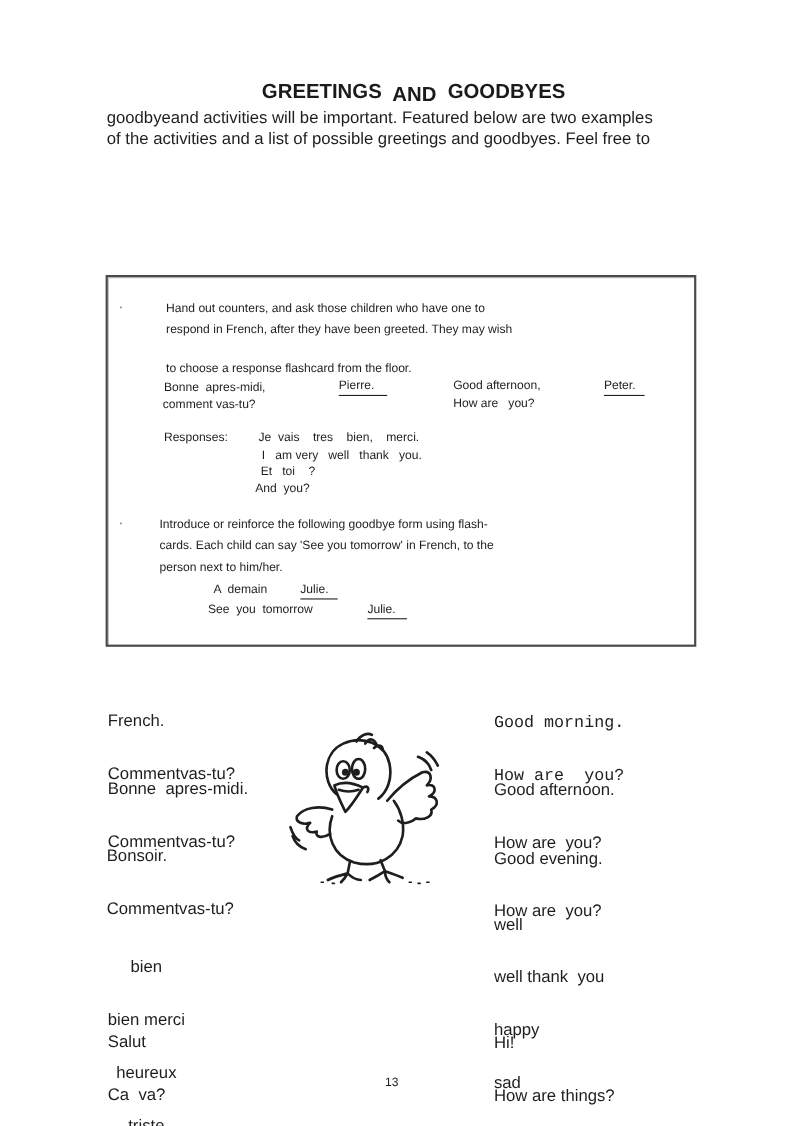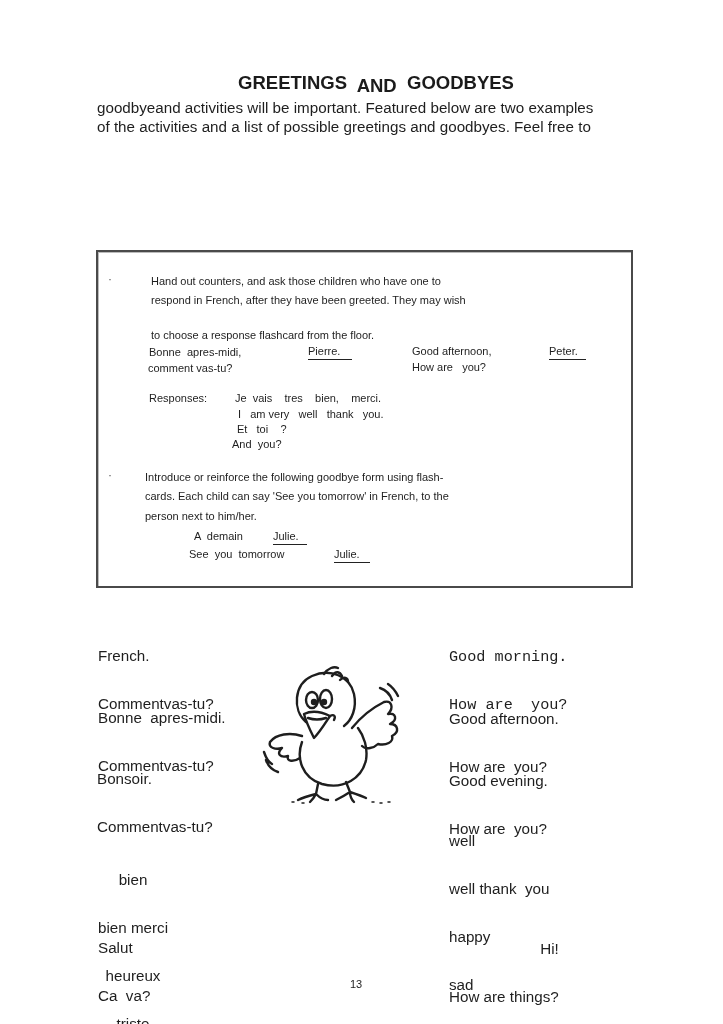--- a/index.html
+++ b/index.html
@@ -108,21 +108,21 @@
   <div>Good evening.</div>
   <div>How are  you?</div>
 </div>
 <div class="abs list" style="left:449px; top:801px;">
   <div>well</div>
   <div>well thank  you</div>
   <div>happy</div>
   <div>sad</div>
   
 </div>
-<div class="abs list" style="left:449px; top:909px;text-align:right;">
+<div class="abs list" style="left:449px; top:909px;">
   <div>Hi!</div>
   <div>How are things?</div>
 </div>
 
 <svg class="chick" width="150" height="145" viewBox="0 0 150 145" fill="none" stroke="#1e1e1e" stroke-width="2.4" stroke-linecap="round" stroke-linejoin="round">
 
   <path d="M44 60 C30 48 32 22 50 14 C68 6 88 14 92 32 C95 46 90 58 82 64"></path>
 
   <path d="M62 12 C66 6 72 4 76 6 M70 14 C74 8 78 10 80 14 M78 18 C82 14 86 16 86 20"></path>
 

